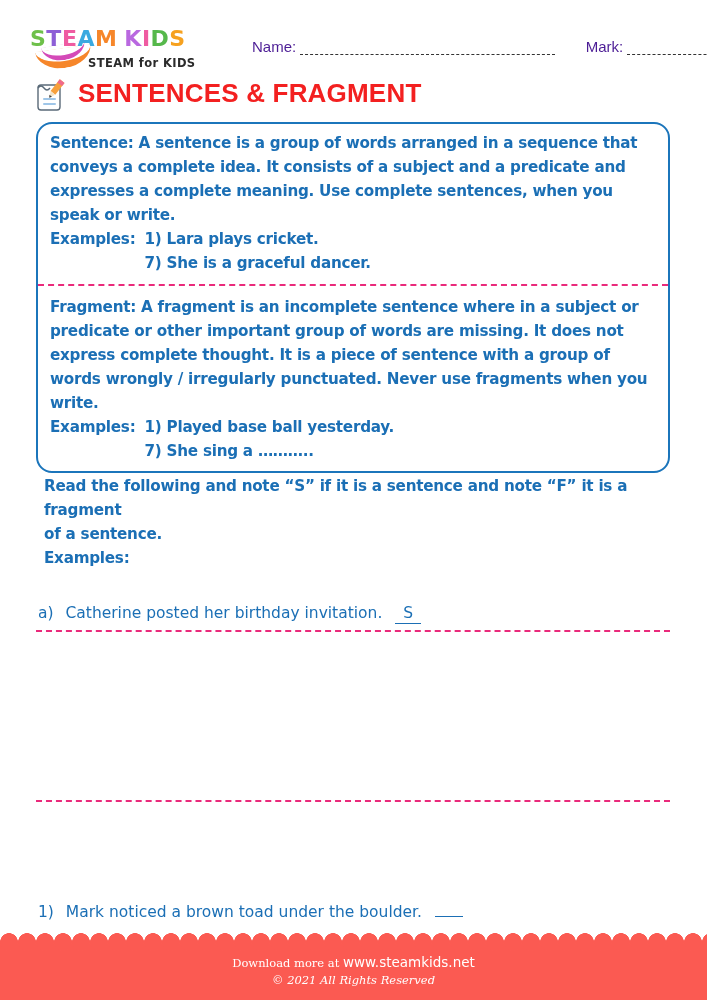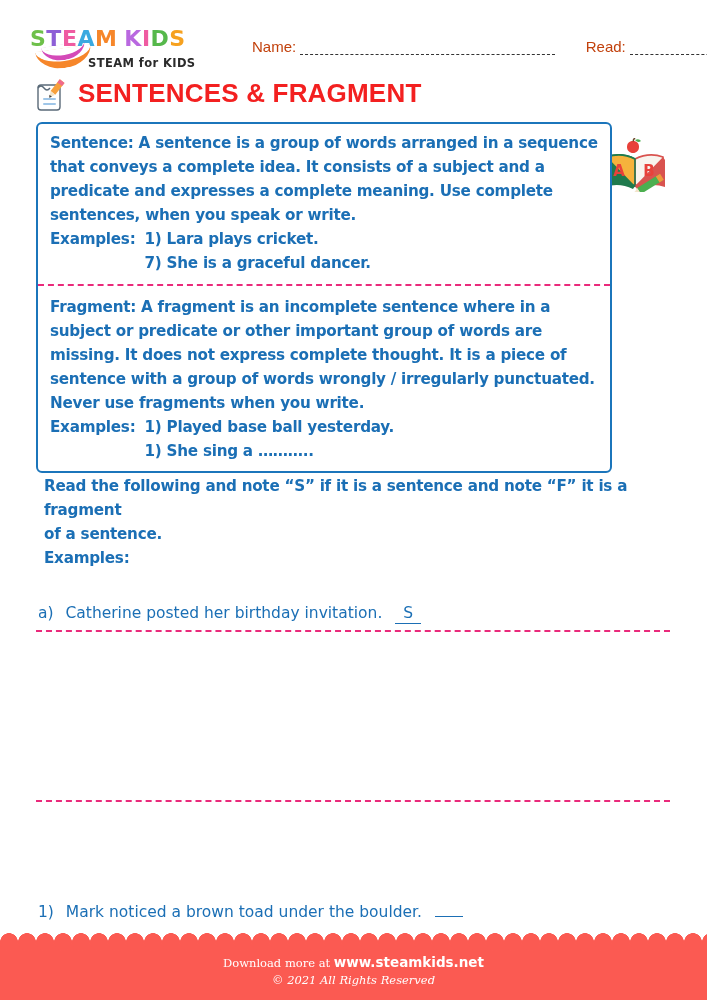--- a/index.html
+++ b/index.html
@@ -72,21 +72,21 @@
     white-space: nowrap;
   }
 
   .namedate {
     position: absolute;
     left: 252px; top: 38px;
     font-size: 15px;
     color: #111111;
     white-space: nowrap;
   }
-  .nd-label { font-size: 15px; color: #c2410c; }
+  .nd-label { font-size: 15px; color: #4c1d95; }
   .nd-line {
     display: inline-block;
     vertical-align: bottom;
     border-bottom: 1.5px dashed #333;
     height: 12px;
   }
   .nd-line.name { width: 255px; }
   .nd-line.date { width: 105px; }
   .nd-spacer { display: inline-block; width: 22px; }
 
@@ -118,23 +118,23 @@
   .abc-icon {
     position: absolute;
     left: 604px; top: 62px;
     width: 66px; height: 54px;
   }
 
   
   .info-box {
     position: absolute;
     left: 36px; top: 122px;
-    width: 576px;
+    width: 634px;
     border: 2px solid #1b75bb;
-    border-radius: 6px;
+    border-radius: 16px;
     background: #ffffff;
     padding: 7px 12px 8px 12px;
   }
 
   .bluetext {
     color: #1b6fb5;
     font-weight: bold;
     font-size: 15.2px;
     line-height: 1.58;
     font-family: "DejaVu Sans", sans-serif;
@@ -204,21 +204,21 @@
   .footer-line1 {
     position: absolute;
     left: 0; top: 12px;
     width: 707px;
     text-align: center;
     color: #ffffff;
     font-size: 11.5px;
     font-family: "DejaVu Serif", serif;
   }
   .footer-url {
-    font-weight: bold;
+    font-weight: normal;
     font-size: 13.5px;
     font-family: "DejaVu Sans", sans-serif;
   }
   .footer-line2 {
     position: absolute;
     left: 0; top: 31px;
     width: 707px;
     text-align: center;
     color: #ffffff;
     font-size: 11.5px;
@@ -237,21 +237,21 @@
       <div class="logo-word" id="logo-word"><span style="color: rgb(110, 192, 74);">S</span><span style="color: rgb(142, 95, 214);">T</span><span style="color: rgb(239, 91, 161);">E</span><span style="color: rgb(58, 169, 224);">A</span><span style="color: rgb(246, 134, 42);">M</span><span class="logo-gap">&nbsp;</span><span style="color: rgb(185, 104, 224);">K</span><span style="color: rgb(239, 91, 161);">I</span><span style="color: rgb(86, 184, 75);">D</span><span style="color: rgb(246, 161, 31);">S</span></div>
       <div class="logo-swoosh"></div>
       <div class="logo-swoosh2"></div>
       <div class="logo-sub">STEAM for KIDS</div>
     </div>
 
     <div class="namedate">
       <span class="nd-label">Name:</span>
       <span class="nd-line name"></span>
       <span class="nd-spacer"></span>
-      <span class="nd-label">Read:</span>
+      <span class="nd-label">Mark:</span>
       <span class="nd-line date"></span>
     </div>
   </div>
 
   <div class="title-row">
     <div class="title-icon">
       <svg width="34" height="34" viewBox="0 0 34 34">
         <path d="M7 6 h16 a3 3 0 0 1 3 3 v19 a3 3 0 0 1 -3 3 h-16 a3 3 0 0 1 -3 -3 v-19 a3 3 0 0 1 3 -3 z" fill="#ffffff" stroke="#5a6a78" stroke-width="1.4"></path>
         <path d="M4 9 q3 -4 6 0 q3 4 6 0" fill="none" stroke="#5a6a78" stroke-width="1.3"></path>
         <rect x="9" y="19" width="13" height="2" rx="1" fill="#9fc6e8"></rect>
@@ -307,21 +307,21 @@
     </div>
 
     <div style="height:9px"></div>
     <div style="border-top:2px dashed #ea2a7b; margin:0 -12px 9px -12px;"></div>
 
     <div class="bluetext">Fragment: A fragment is an incomplete sentence where in a subject or predicate or other important group of words are missing. It does not express complete thought. It is a piece of sentence with a group of words wrongly / irregularly punctuated. Never use fragments when you write.</div>
     <div class="bluetext ex-row">
       <span class="ex-label">Examples:</span>
       <span class="ex-items">
         <span>1)  Played base ball yesterday.</span><br>
-        <span>1)  She sing a ………..</span>
+        <span>7)  She sing a ………..</span>
       </span>
     </div>
   </div>
 
   <div class="instructions bluetext">
     <div>Read the following and note “S” if it is a sentence and note “F” it is a fragment</div>
     <div>of a sentence.</div>
     <div>Examples:</div>
   </div>
 

